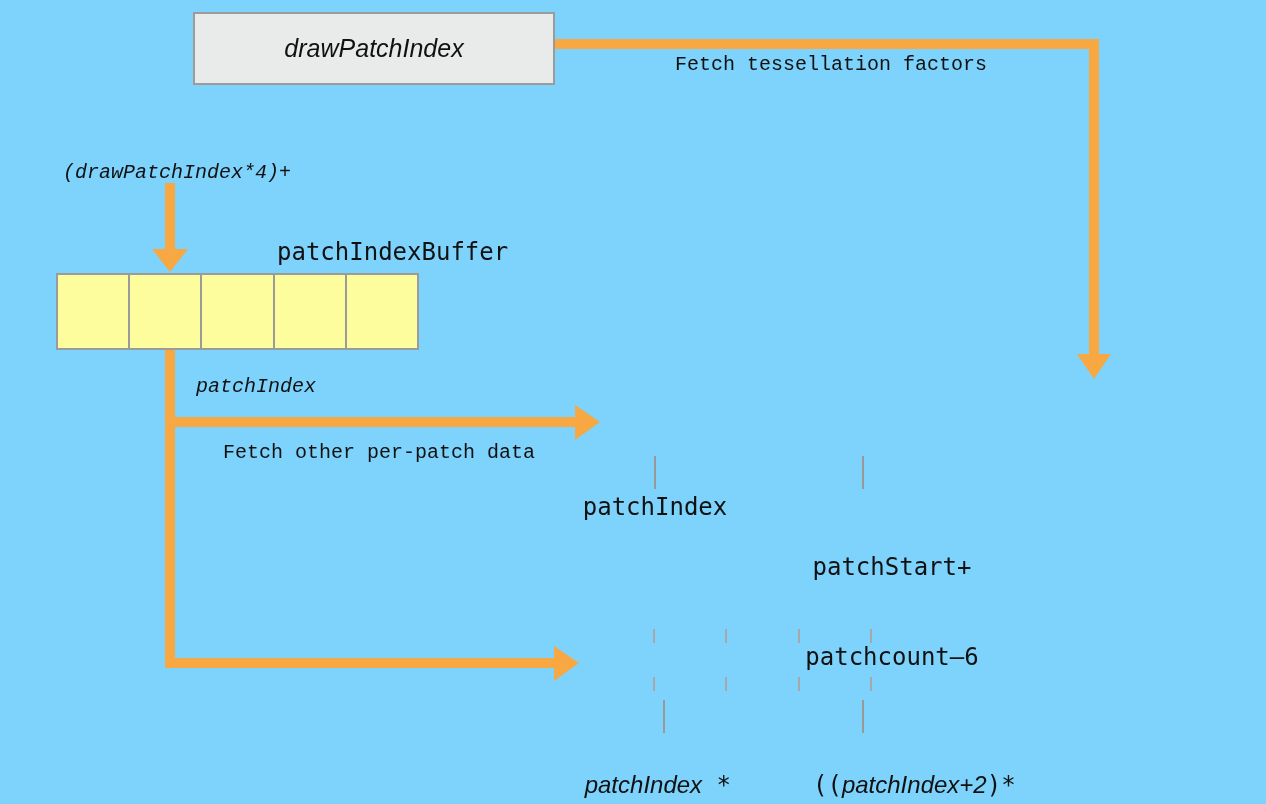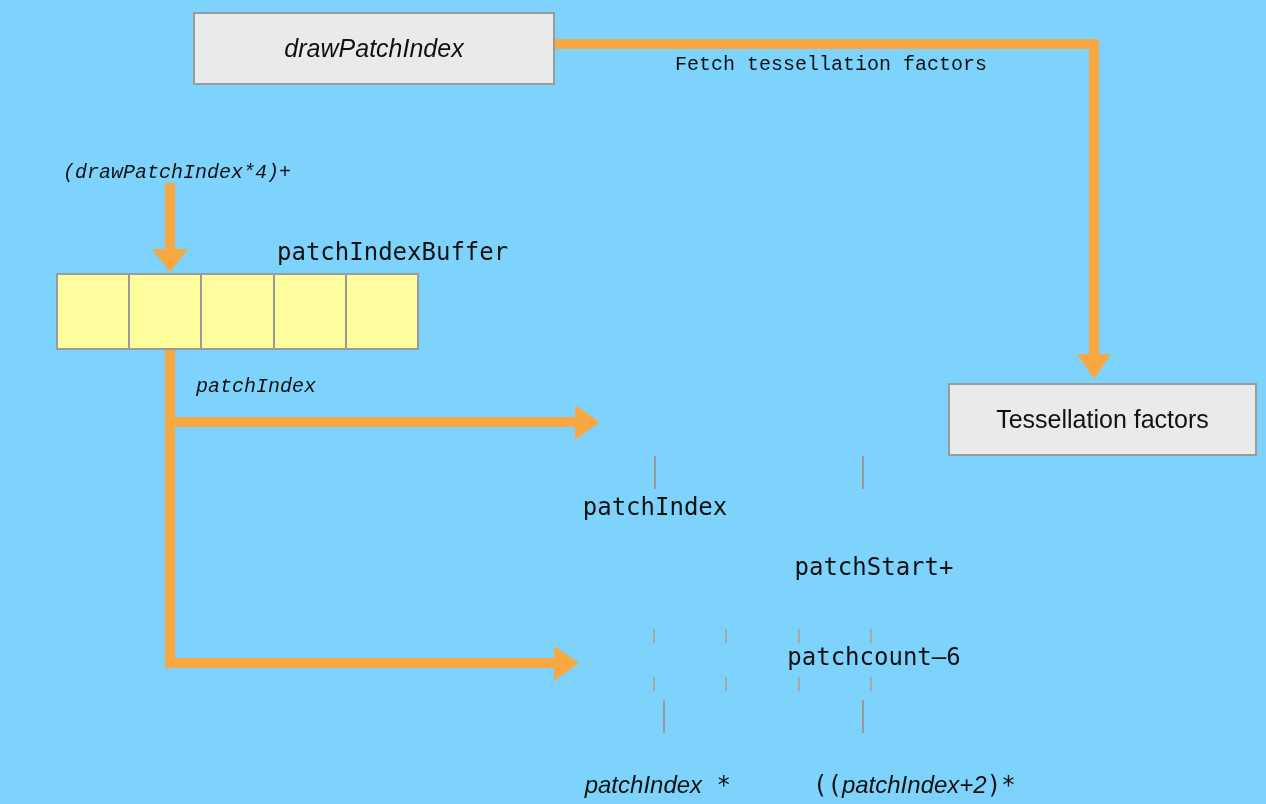--- a/index.html
+++ b/index.html
@@ -70,23 +70,20 @@
     <line class="tick" x1="863" y1="456" x2="863" y2="489"></line>
 
     <line class="tick" x1="664" y1="700" x2="664" y2="733"></line>
     <line class="tick" x1="863" y1="700" x2="863" y2="733"></line>
   </svg>
 
   <div class="node it" style="left:193px;top:12px;width:362px;height:73px;">
     <span>drawPatchIndex</span>
   </div>
 
-  <div class="node" style="left:948px;top:383px;width:309px;height:73px;">
-    <span>Tessellation factors</span>
-  </div>
 
 
   <div class="node" style="left: 582px; top: 627px; width: 361px; height: 74px; background: var(--box-fill); z-index: -1; font-weight: bold;" id="ctrl-box">
     <span>Control points data</span>
   </div>
 
   <div class="buffer">
     <div class="cell"></div>
     <div class="cell"></div>
     <div class="cell"></div>
@@ -95,26 +92,27 @@
   </div>
 
   <div class="lbl center" style="left:2px;top:122px;width:350px;text-align:center;">
     <div class="sans it">(drawPatchIndex*4)+</div>
   </div>
 
   <div class="lbl mono" style="left:230px;top:237px;margin-left:47px;">patchIndexBuffer</div>
 
   <div class="lbl sans it" style="left:196px;top:372px;">patchIndex</div>
 
+  <div class="lbl sans" style="left:223px;top:438px;">Fetch other per-patch data</div>
 
   <div class="lbl sans" style="left:675px;top:50px;">Fetch tessellation factors</div>
 
   <div class="lbl mono center" style="left:555px;top:492px;width:200px;">patchIndex</div>
 
-  <div class="lbl mono center" style="left:774px;top:492px;width:200px;">
+  <div class="lbl mono center" style="left:792px;top:492px;width:200px;">
     <div>patchStart+</div>
     <div>patchcount–6</div>
   </div>
 
   <div class="lbl right" style="left:378px;top:734px;width:353px;">
     <div class="mix-line"><span class="mix-it">patchIndex</span><span class="mix-mono"> *</span></div>
     
   </div>
 
   <div class="lbl" style="left:813px;top:734px;">

